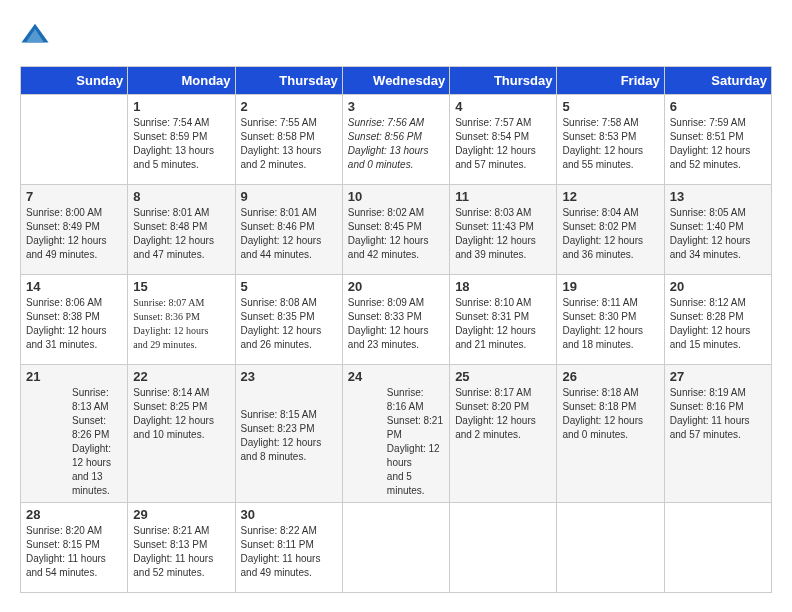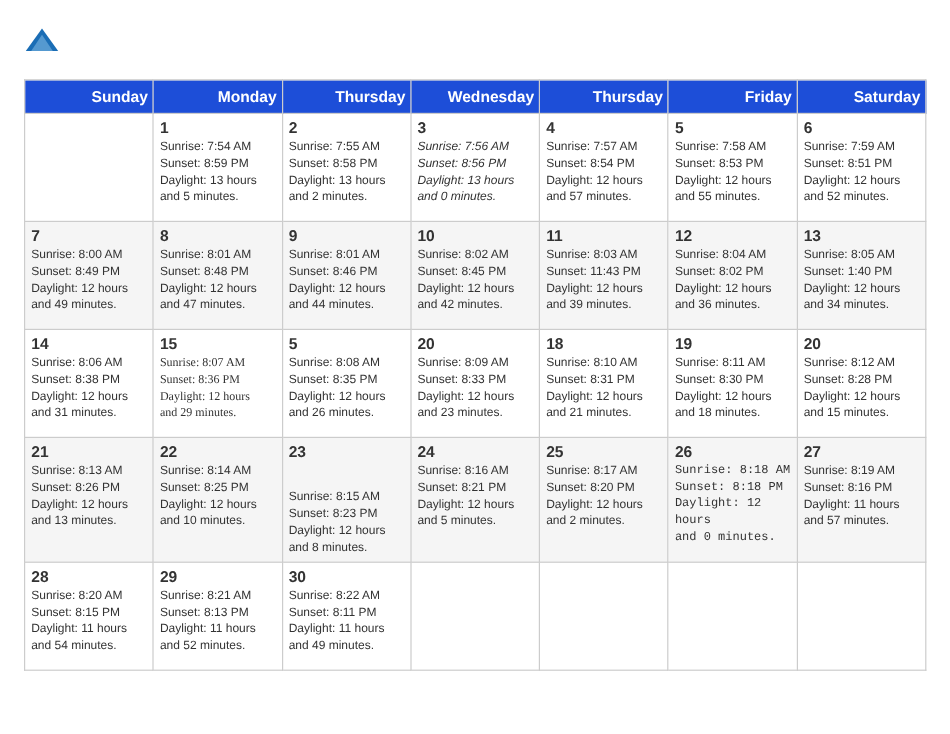--- a/index.html
+++ b/index.html
@@ -272,56 +272,56 @@
           <span class="day-number">20</span>
           <div class="day-info" style="white-space: pre-line;">Sunrise: 8:12 AM
 Sunset: 8:28 PM
 Daylight: 12 hours
 and 15 minutes.</div>
         </td>
       </tr>
       <tr>
         <td>
           <span class="day-number">21</span>
-          <div class="day-info" style="white-space: pre-line;">Sunrise: 8:13 AM
+          <div class="day-info" style="white-space: pre-line; margin-left: 46px;">Sunrise: 8:13 AM
 Sunset: 8:26 PM
 Daylight: 12 hours
 and 13 minutes.</div>
         </td>
         <td>
           <span class="day-number">22</span>
           <div class="day-info" style="white-space: pre-line;">Sunrise: 8:14 AM
 Sunset: 8:25 PM
 Daylight: 12 hours
 and 10 minutes.</div>
         </td>
         <td>
           <span class="day-number">23</span>
           <div class="day-info" style="white-space: pre-line; margin-top: 24px;">Sunrise: 8:15 AM
 Sunset: 8:23 PM
 Daylight: 12 hours
 and 8 minutes.</div>
         </td>
         <td>
           <span class="day-number">24</span>
-          <div class="day-info" style="white-space: pre-line;">Sunrise: 8:16 AM
+          <div class="day-info" style="white-space: pre-line; margin-left: 39px;">Sunrise: 8:16 AM
 Sunset: 8:21 PM
 Daylight: 12 hours
 and 5 minutes.</div>
         </td>
         <td>
           <span class="day-number">25</span>
           <div class="day-info" style="white-space: pre-line;">Sunrise: 8:17 AM
 Sunset: 8:20 PM
 Daylight: 12 hours
 and 2 minutes.</div>
         </td>
         <td>
           <span class="day-number">26</span>
-          <div class="day-info" style="white-space: pre-line; font-family: Liberation Mono, monospace;">Sunrise: 8:18 AM
+          <div class="day-info" style="white-space: pre-line;">Sunrise: 8:18 AM
 Sunset: 8:18 PM
 Daylight: 12 hours
 and 0 minutes.</div>
         </td>
         <td>
           <span class="day-number">27</span>
           <div class="day-info" style="white-space: pre-line;">Sunrise: 8:19 AM
 Sunset: 8:16 PM
 Daylight: 11 hours
 and 57 minutes.</div>

